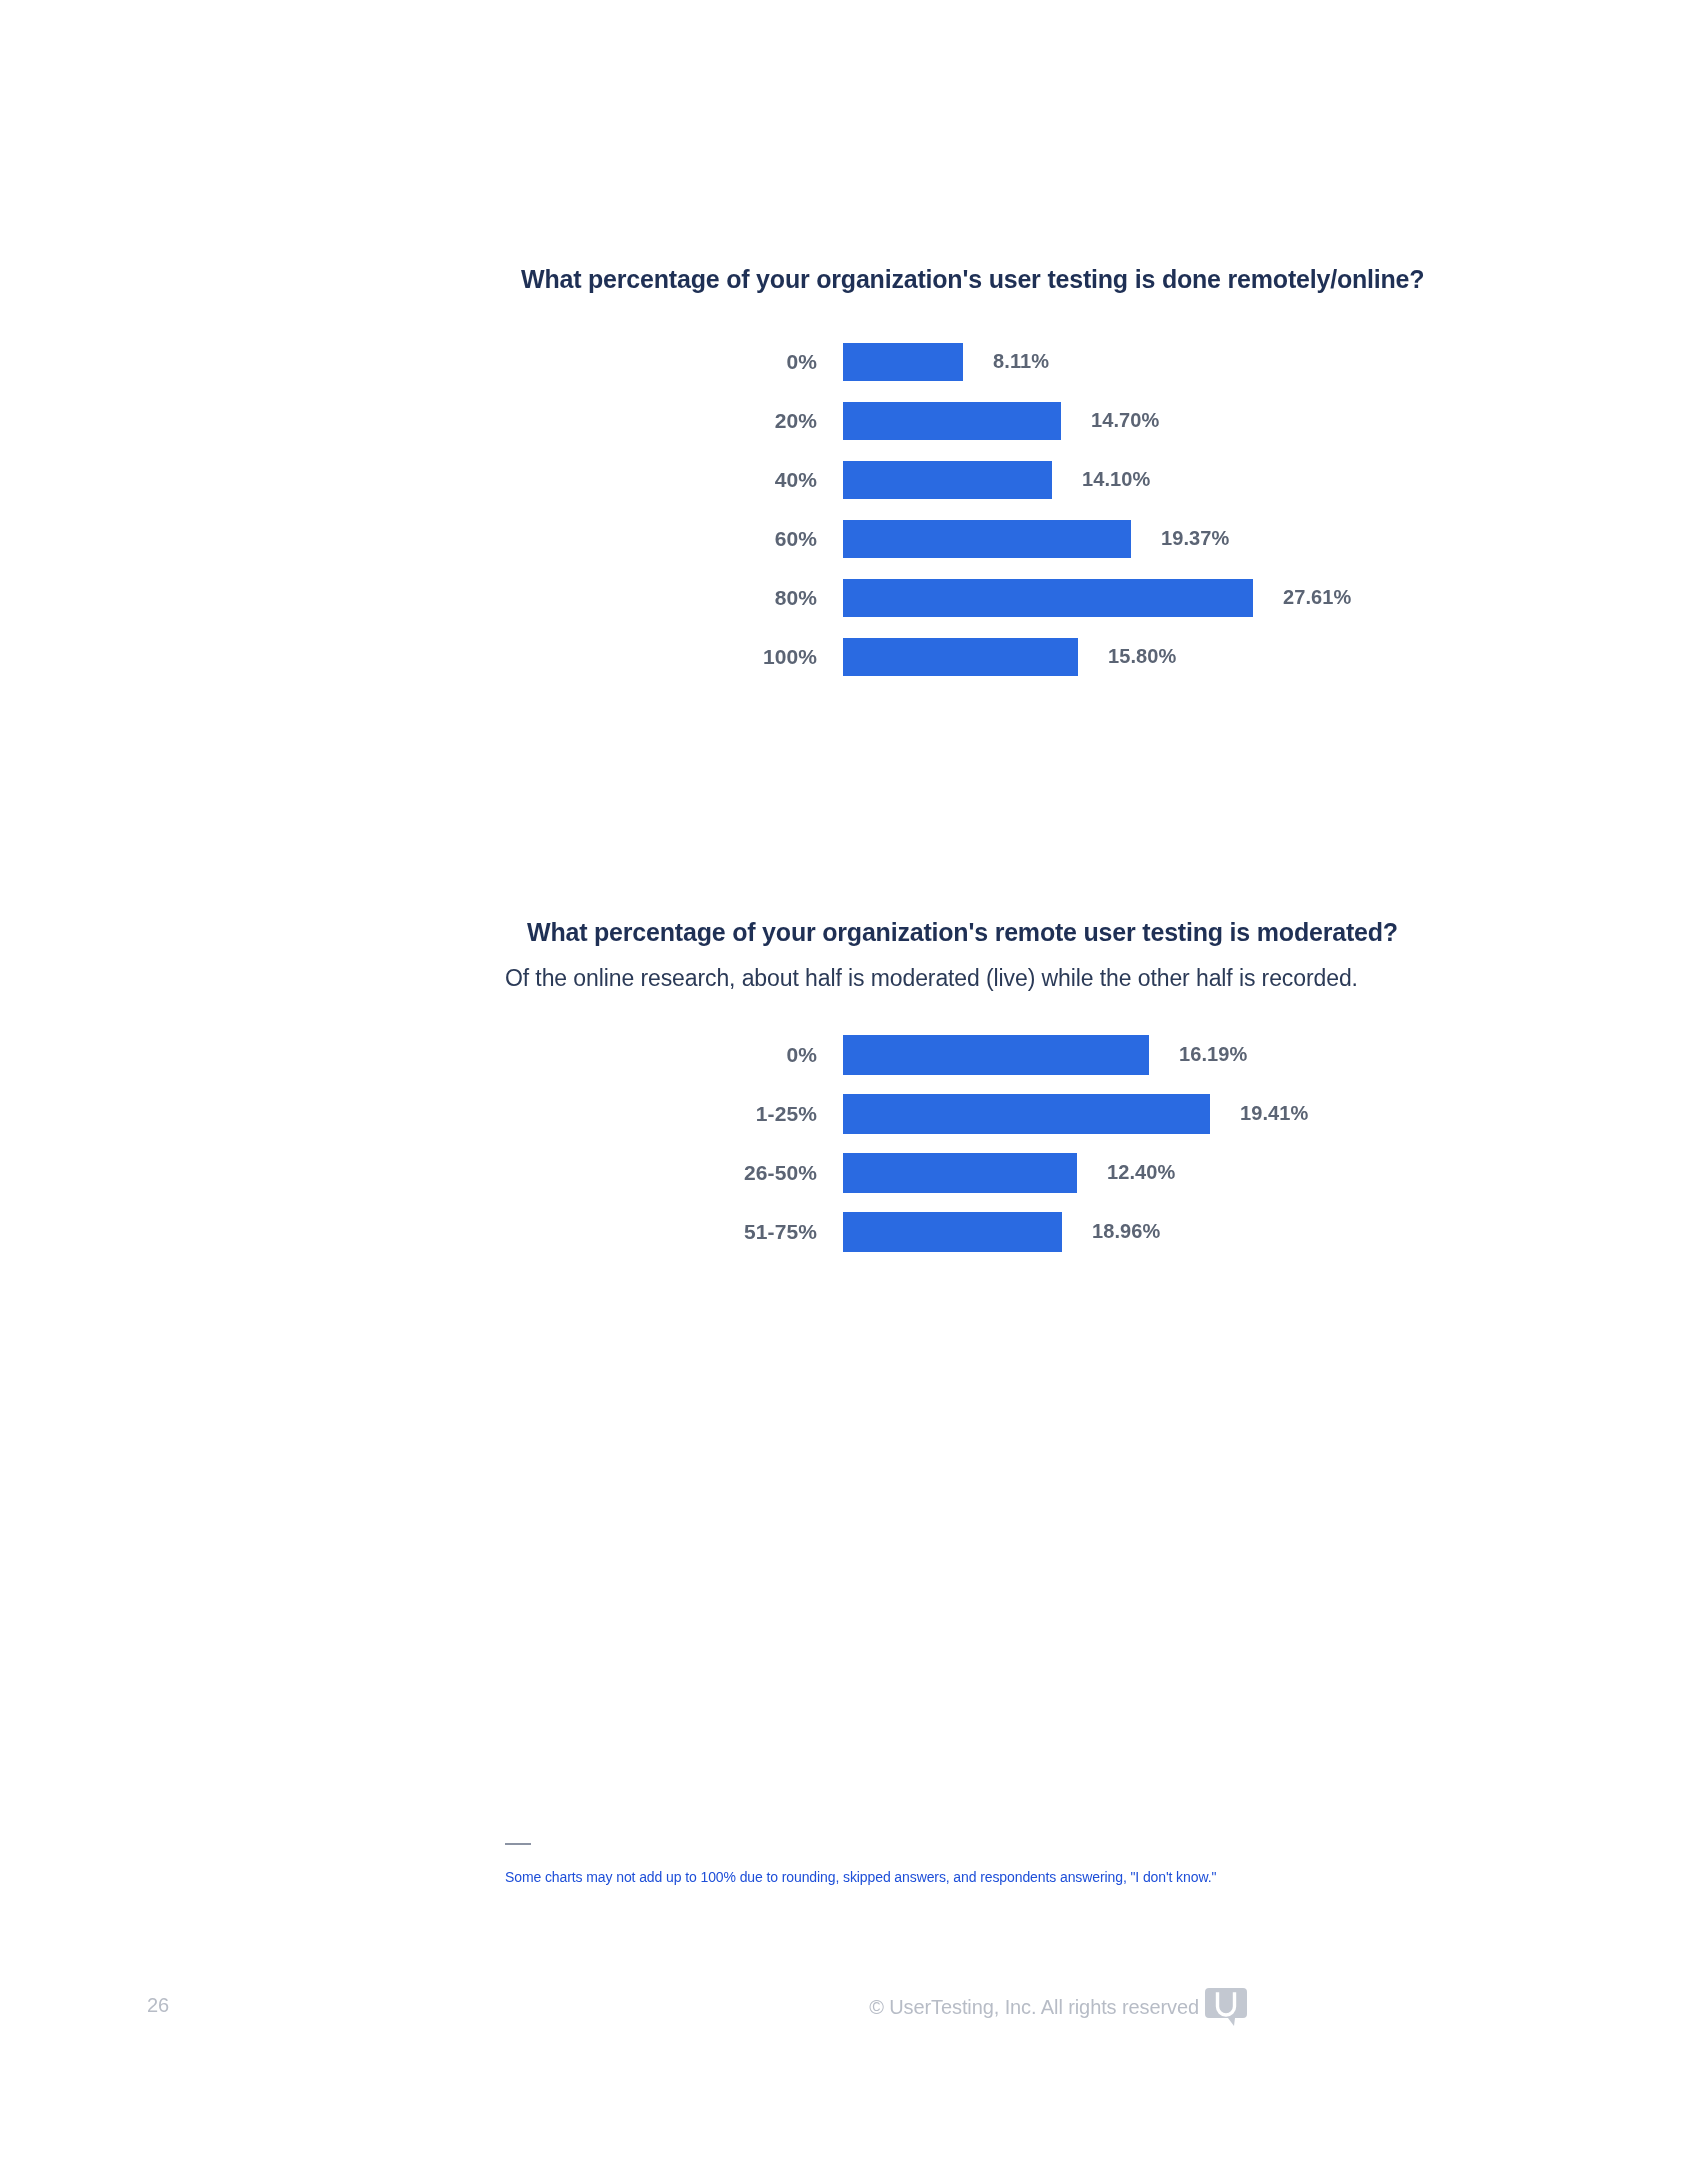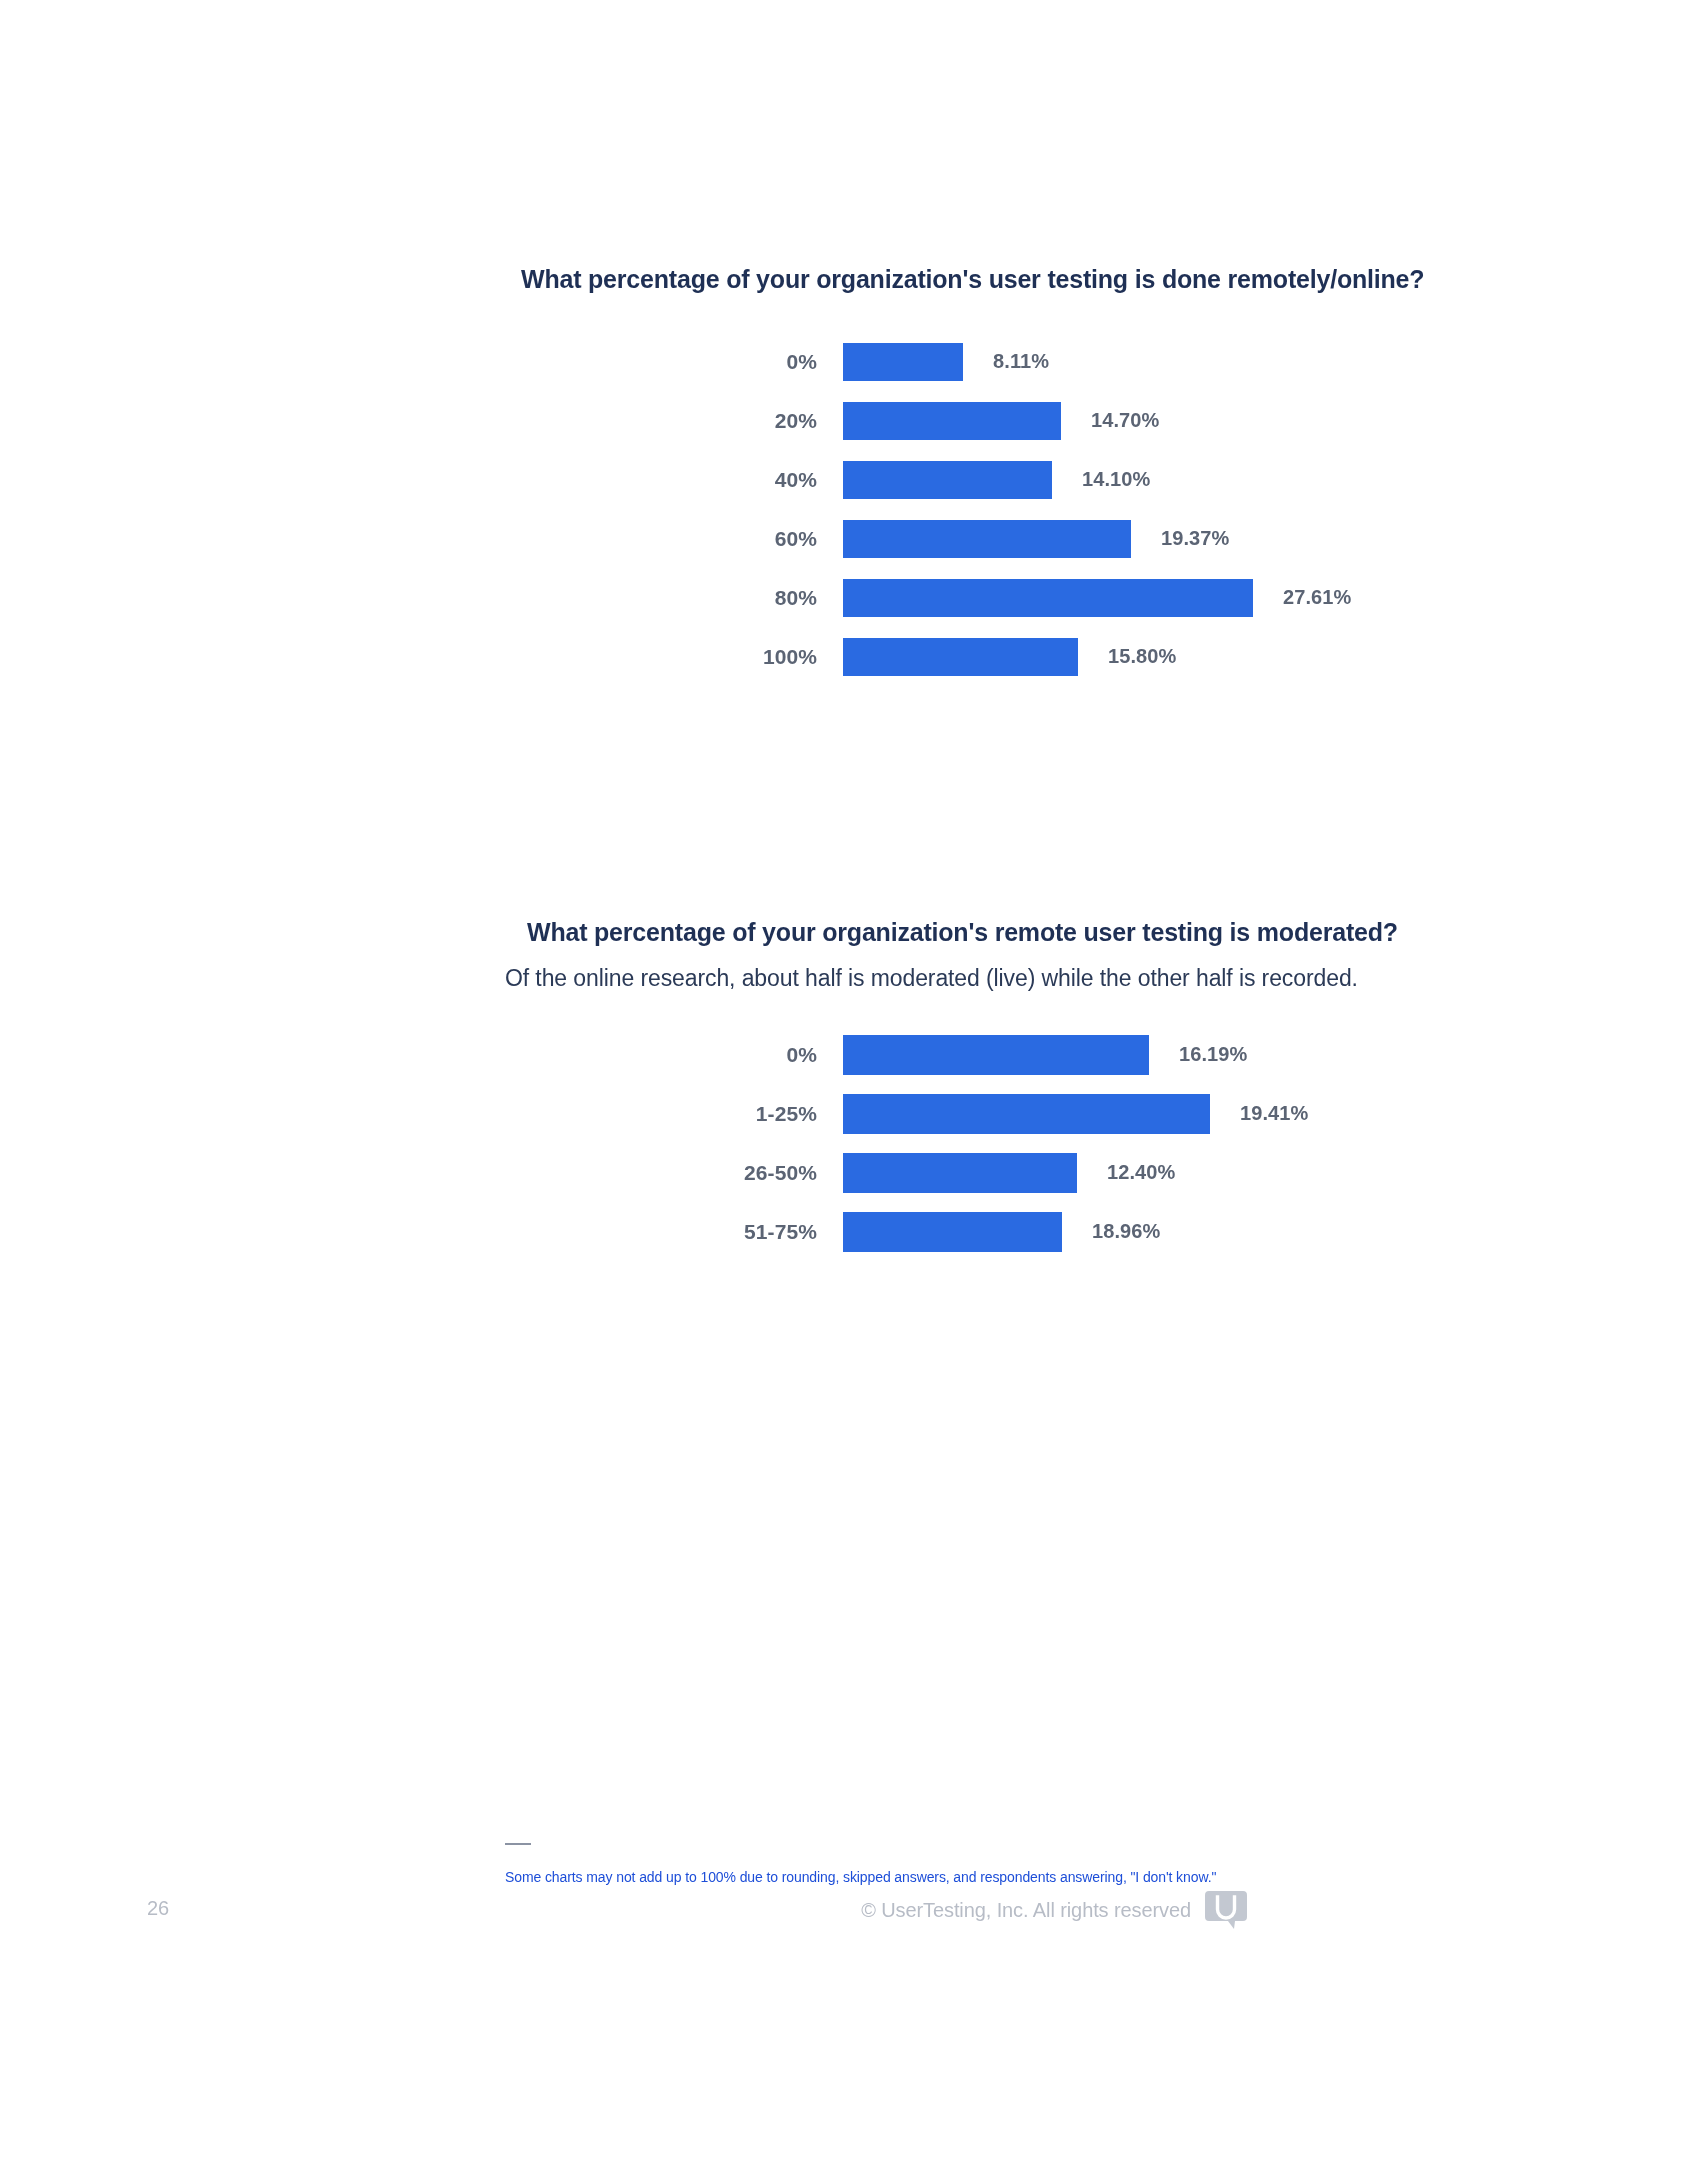--- a/index.html
+++ b/index.html
@@ -114,38 +114,38 @@
     font-size: 14px;
     color: #1d4ed8;
     letter-spacing: -0.1px;
     white-space: nowrap;
   }
 
   
   #page-footer {
     position: absolute;
     left: 0;
-    top: 1884px;
+    top: 1981px;
     width: 1394px;
     height: 59px;
   }
   #page-number {
     position: absolute;
     left: 147px;
     top: 13px;
     font-size: 20px;
     color: #b7bcc6;
   }
   #footer-right {
     position: absolute;
     right: 147px;
     top: 5px;
     display: flex;
     align-items: center;
-    gap: 14px;
+    gap: 6px;
   }
   #copyright {
     font-size: 20px;
     color: #b7bcc6;
     letter-spacing: -0.1px;
     white-space: nowrap;
   }
   .logo {
     position: relative;
     width: 42px;

